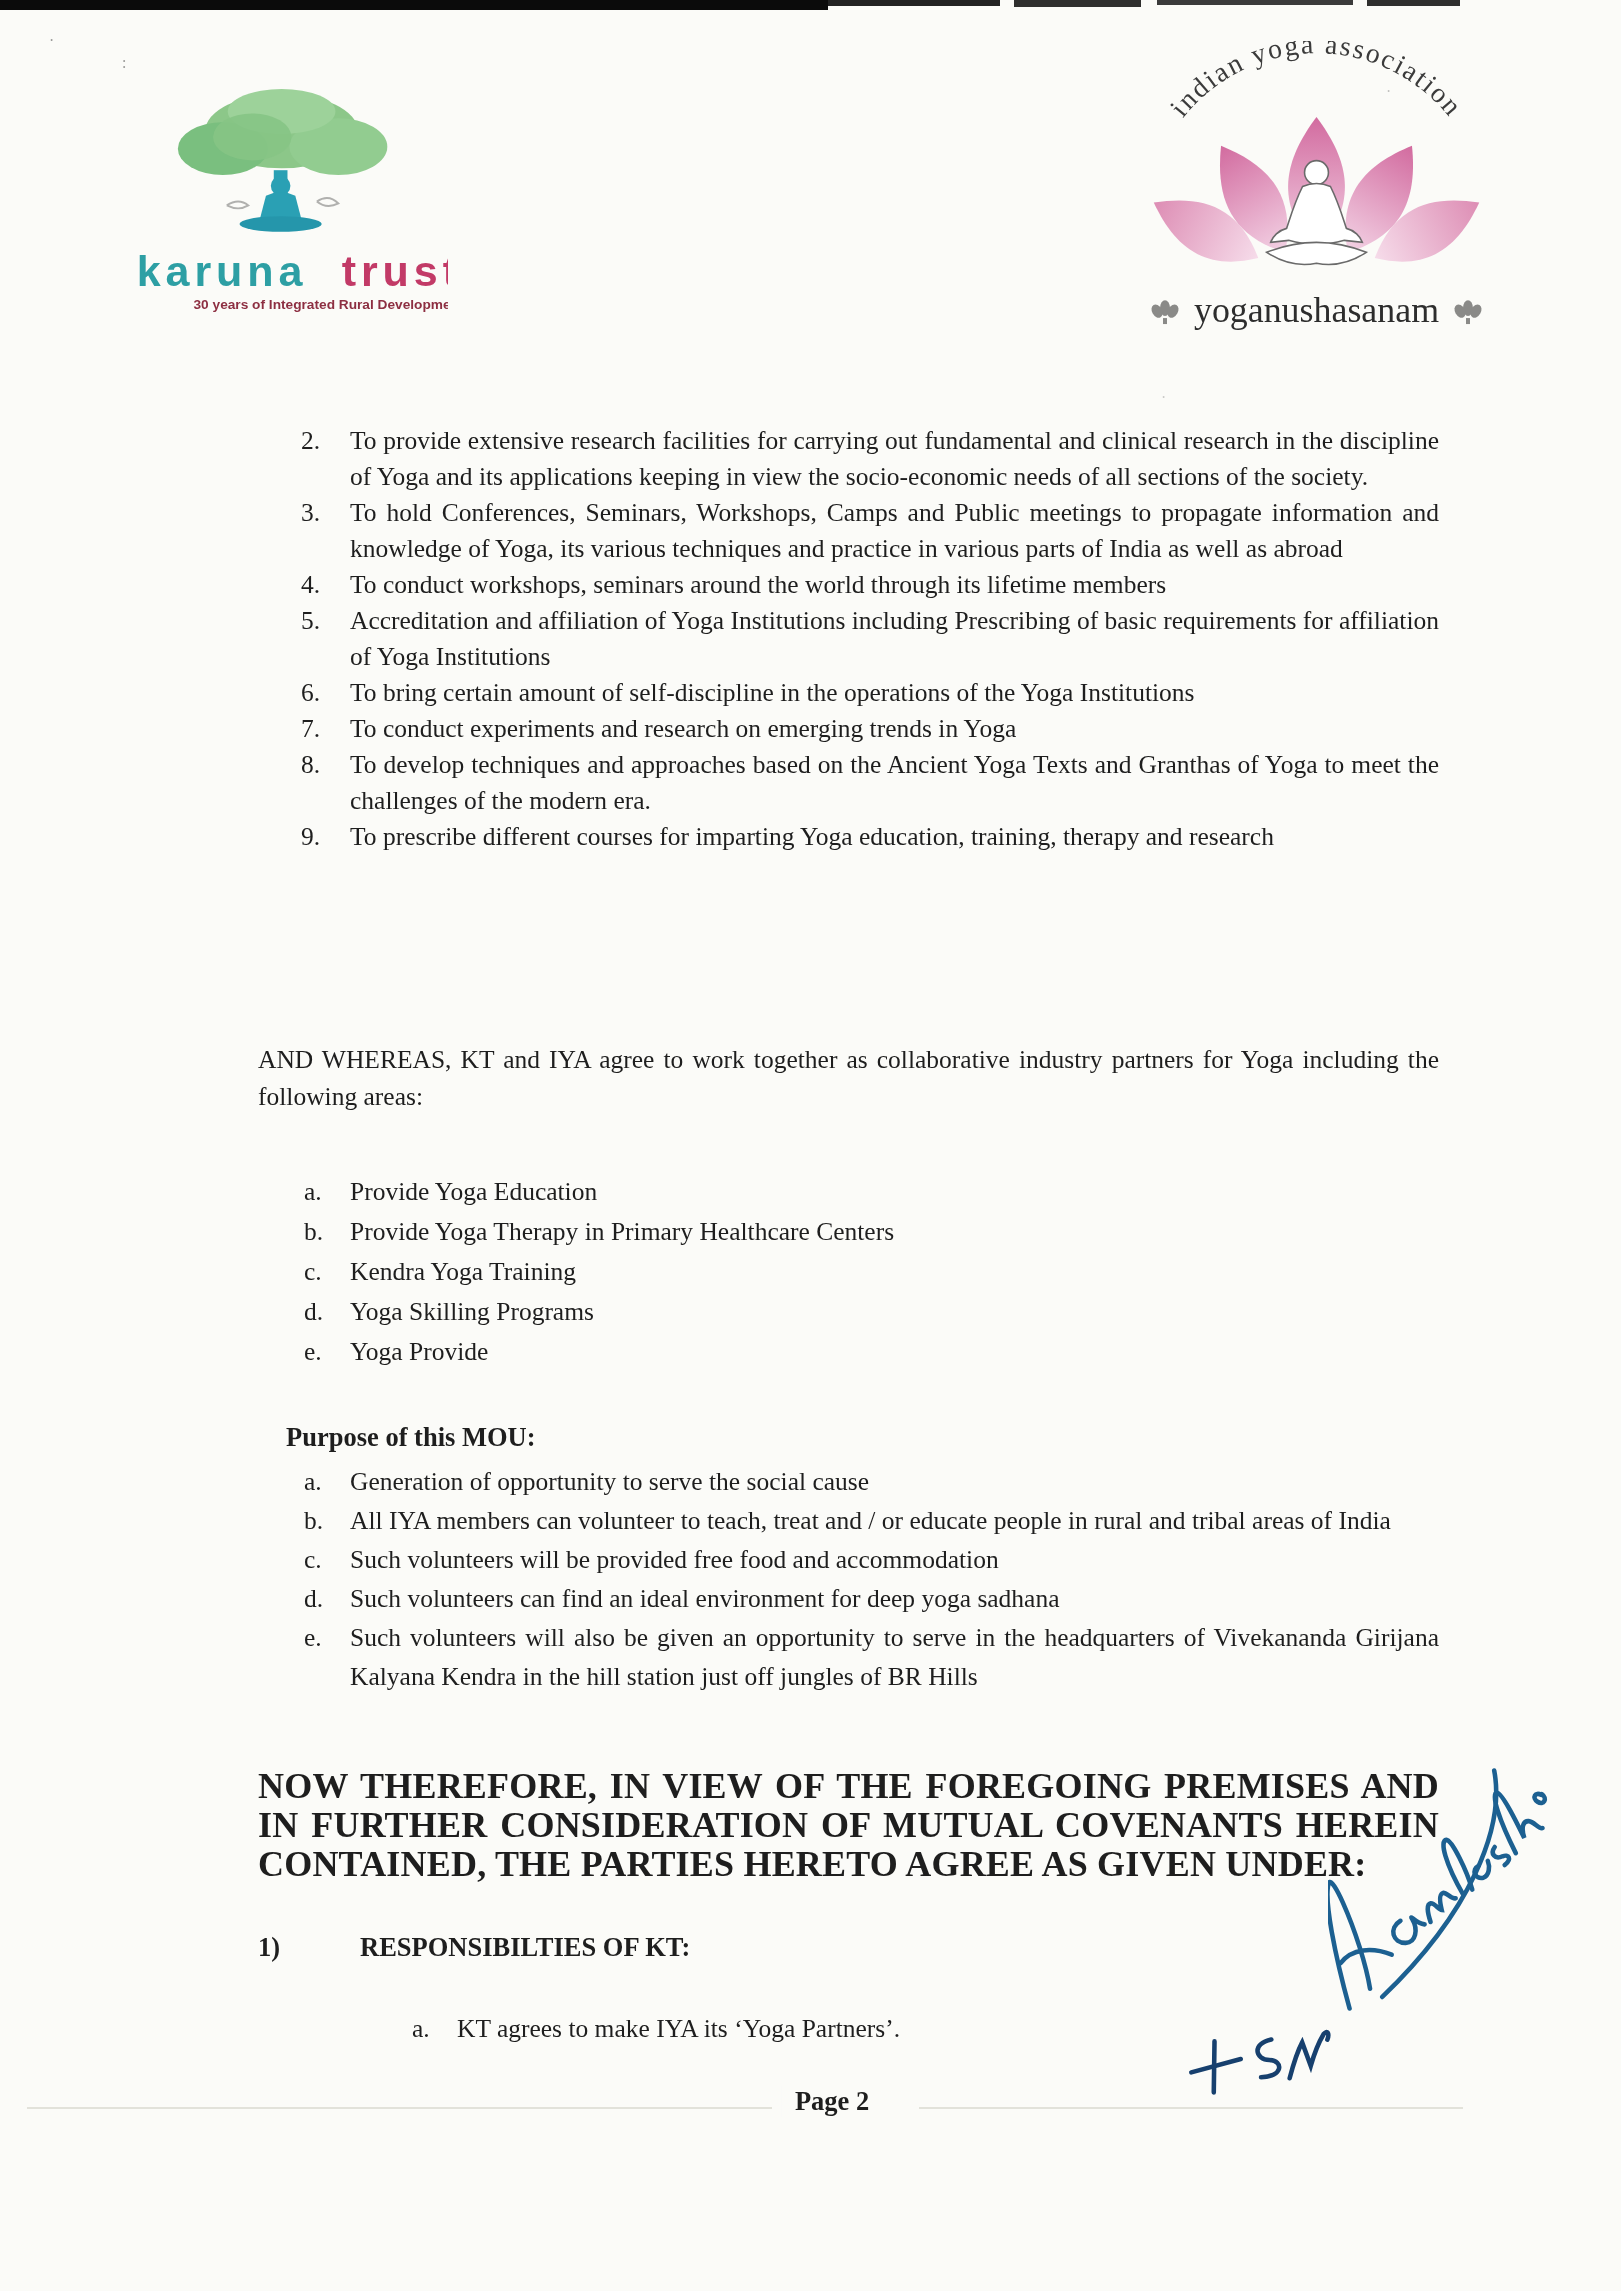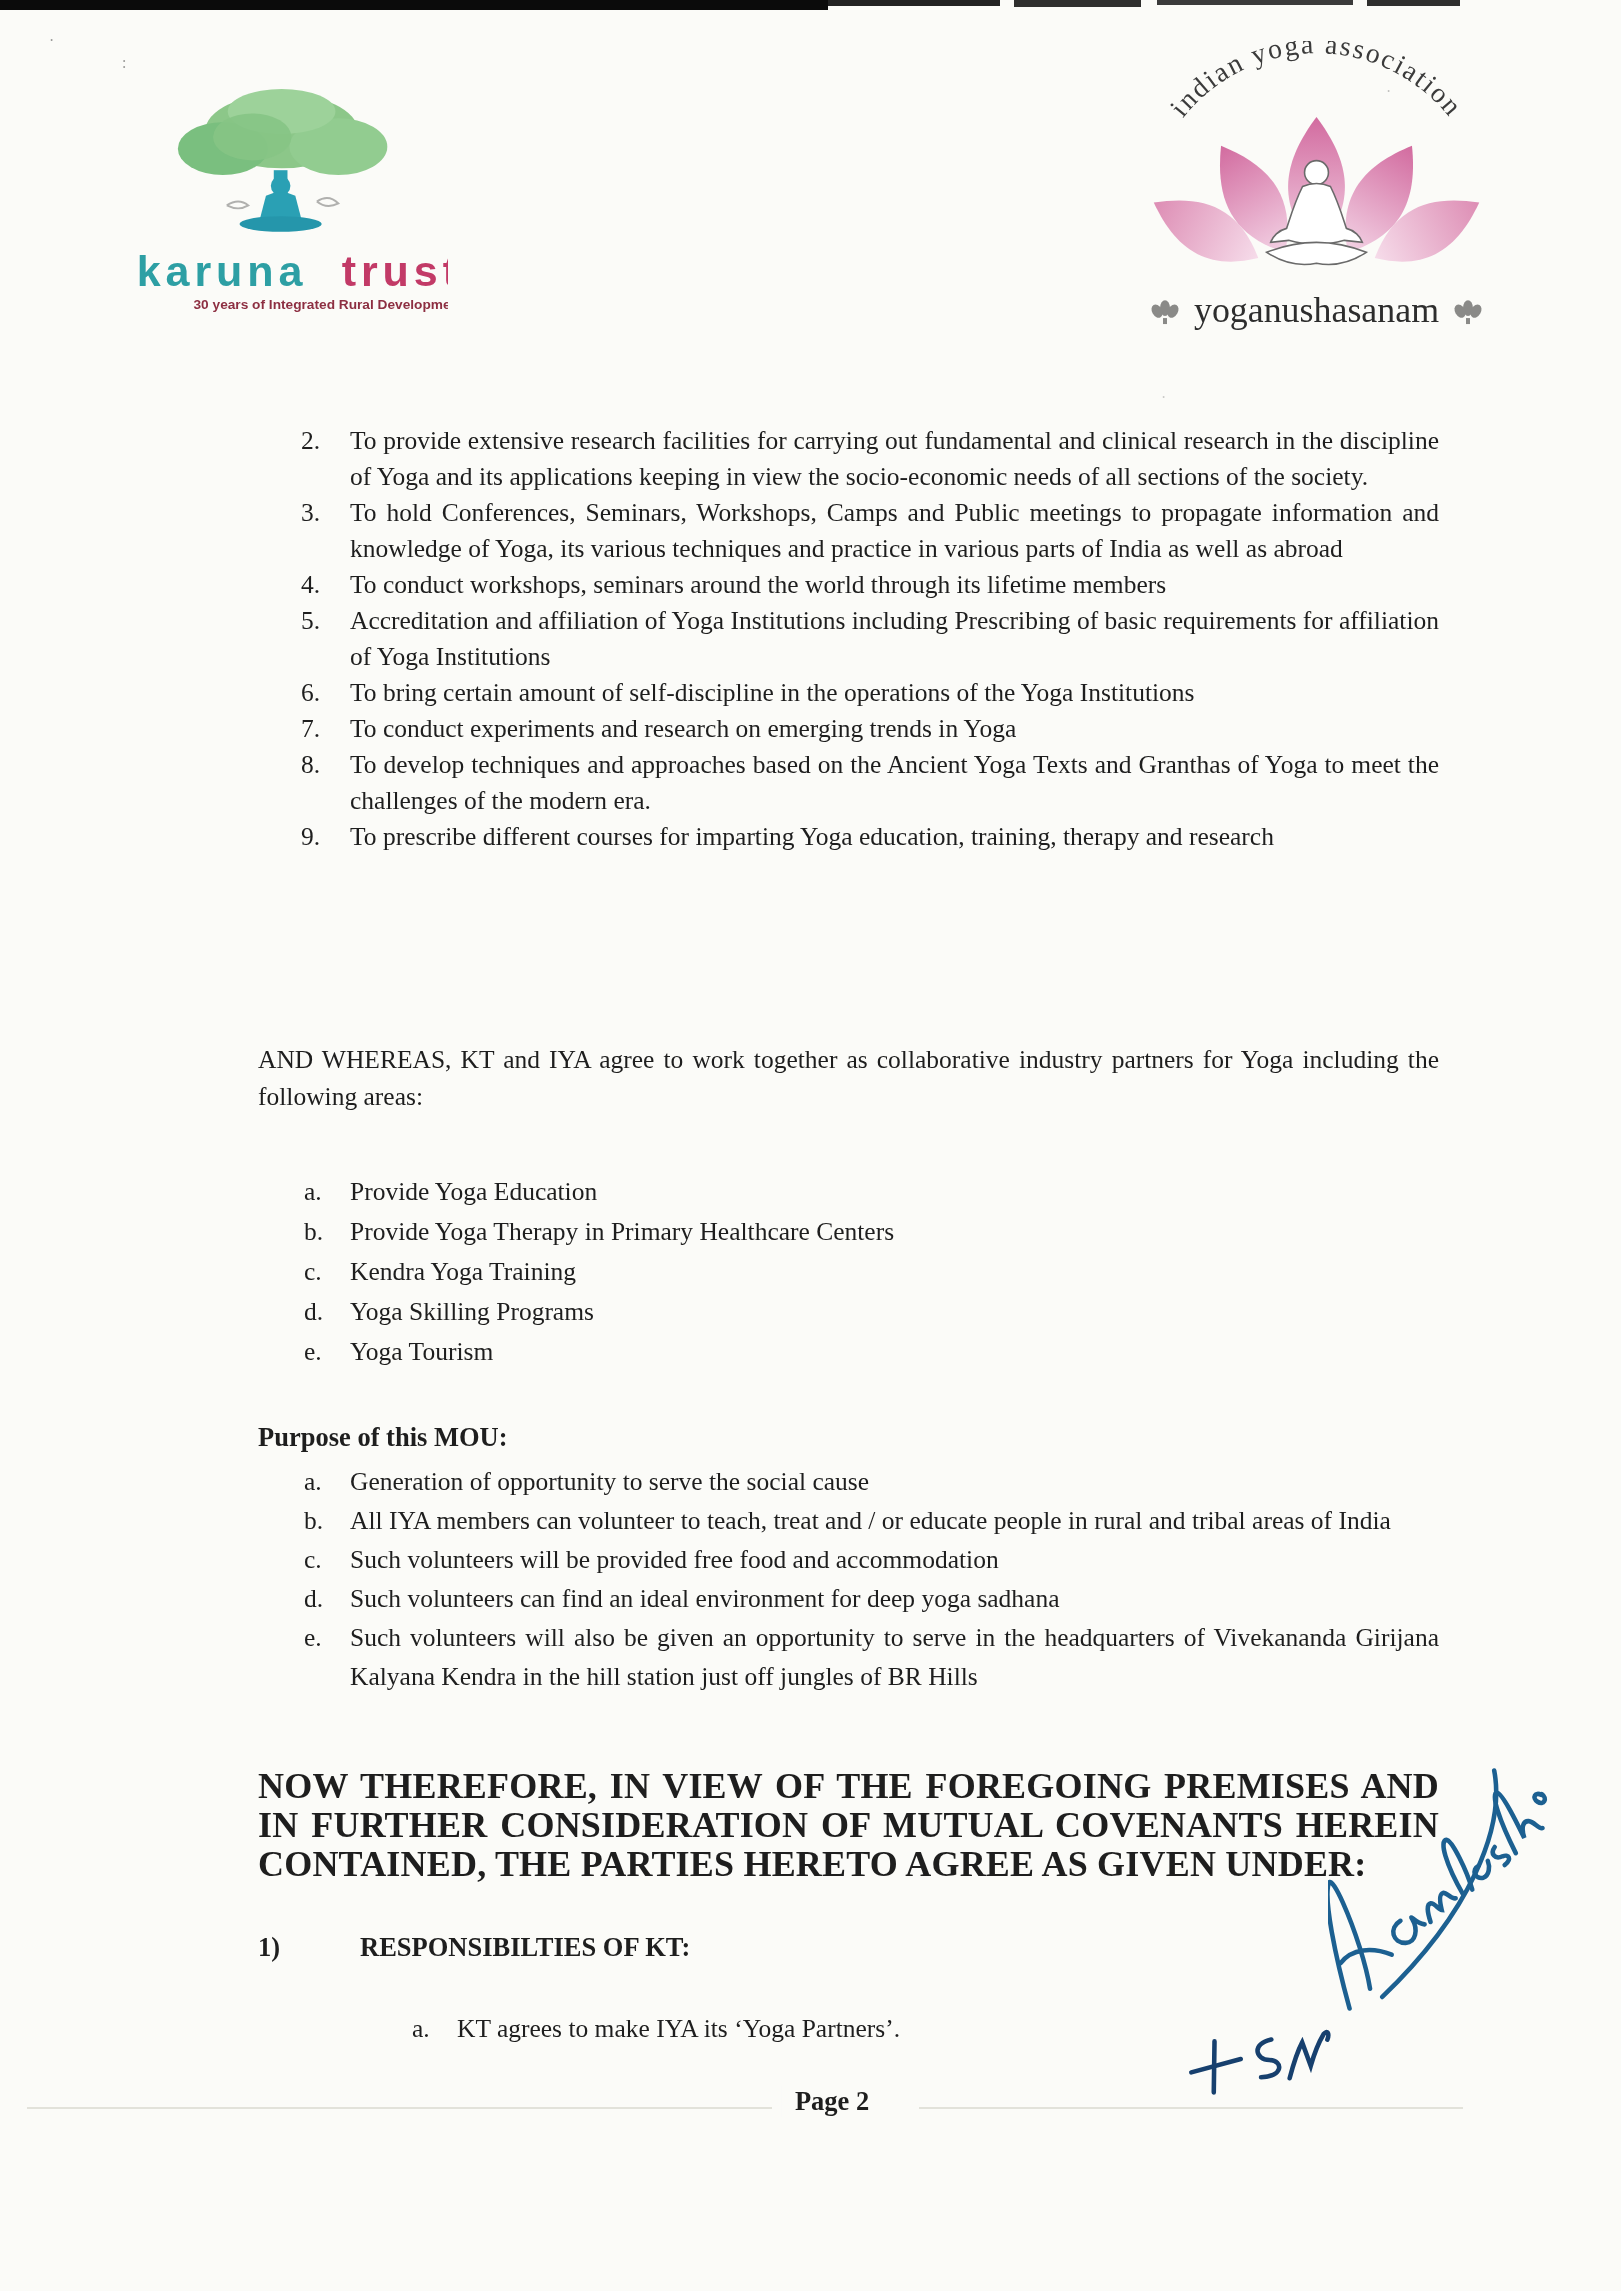--- a/index.html
+++ b/index.html
@@ -177,25 +177,25 @@
     <div class="row">
       <div class="num">c.</div>
       <div class="txt">Kendra Yoga Training</div>
     </div>
     <div class="row">
       <div class="num">d.</div>
       <div class="txt">Yoga Skilling Programs</div>
     </div>
     <div class="row">
       <div class="num">e.</div>
-      <div class="txt">Yoga Tourism</div>
-    </div>
-  </div>
-
-  <div class="block heading" style="top:1419px;">Purpose of this MOU:</div>
+      <div class="txt">Yoga Provide</div>
+    </div>
+  </div>
+
+  <div class="block heading" style="top:1419px;margin-left:28px;">Purpose of this MOU:</div>
 
   <div class="block llist" style="top:1462px;">
     <div class="row" style="line-height:39px;">
       <div class="num">a.</div>
       <div class="txt">Generation of opportunity to serve the social cause</div>
     </div>
     <div class="row" style="line-height:39px;">
       <div class="num">b.</div>
       <div class="txt">All IYA members can volunteer to teach, treat and / or educate people in rural and tribal areas of India</div>
     </div>

